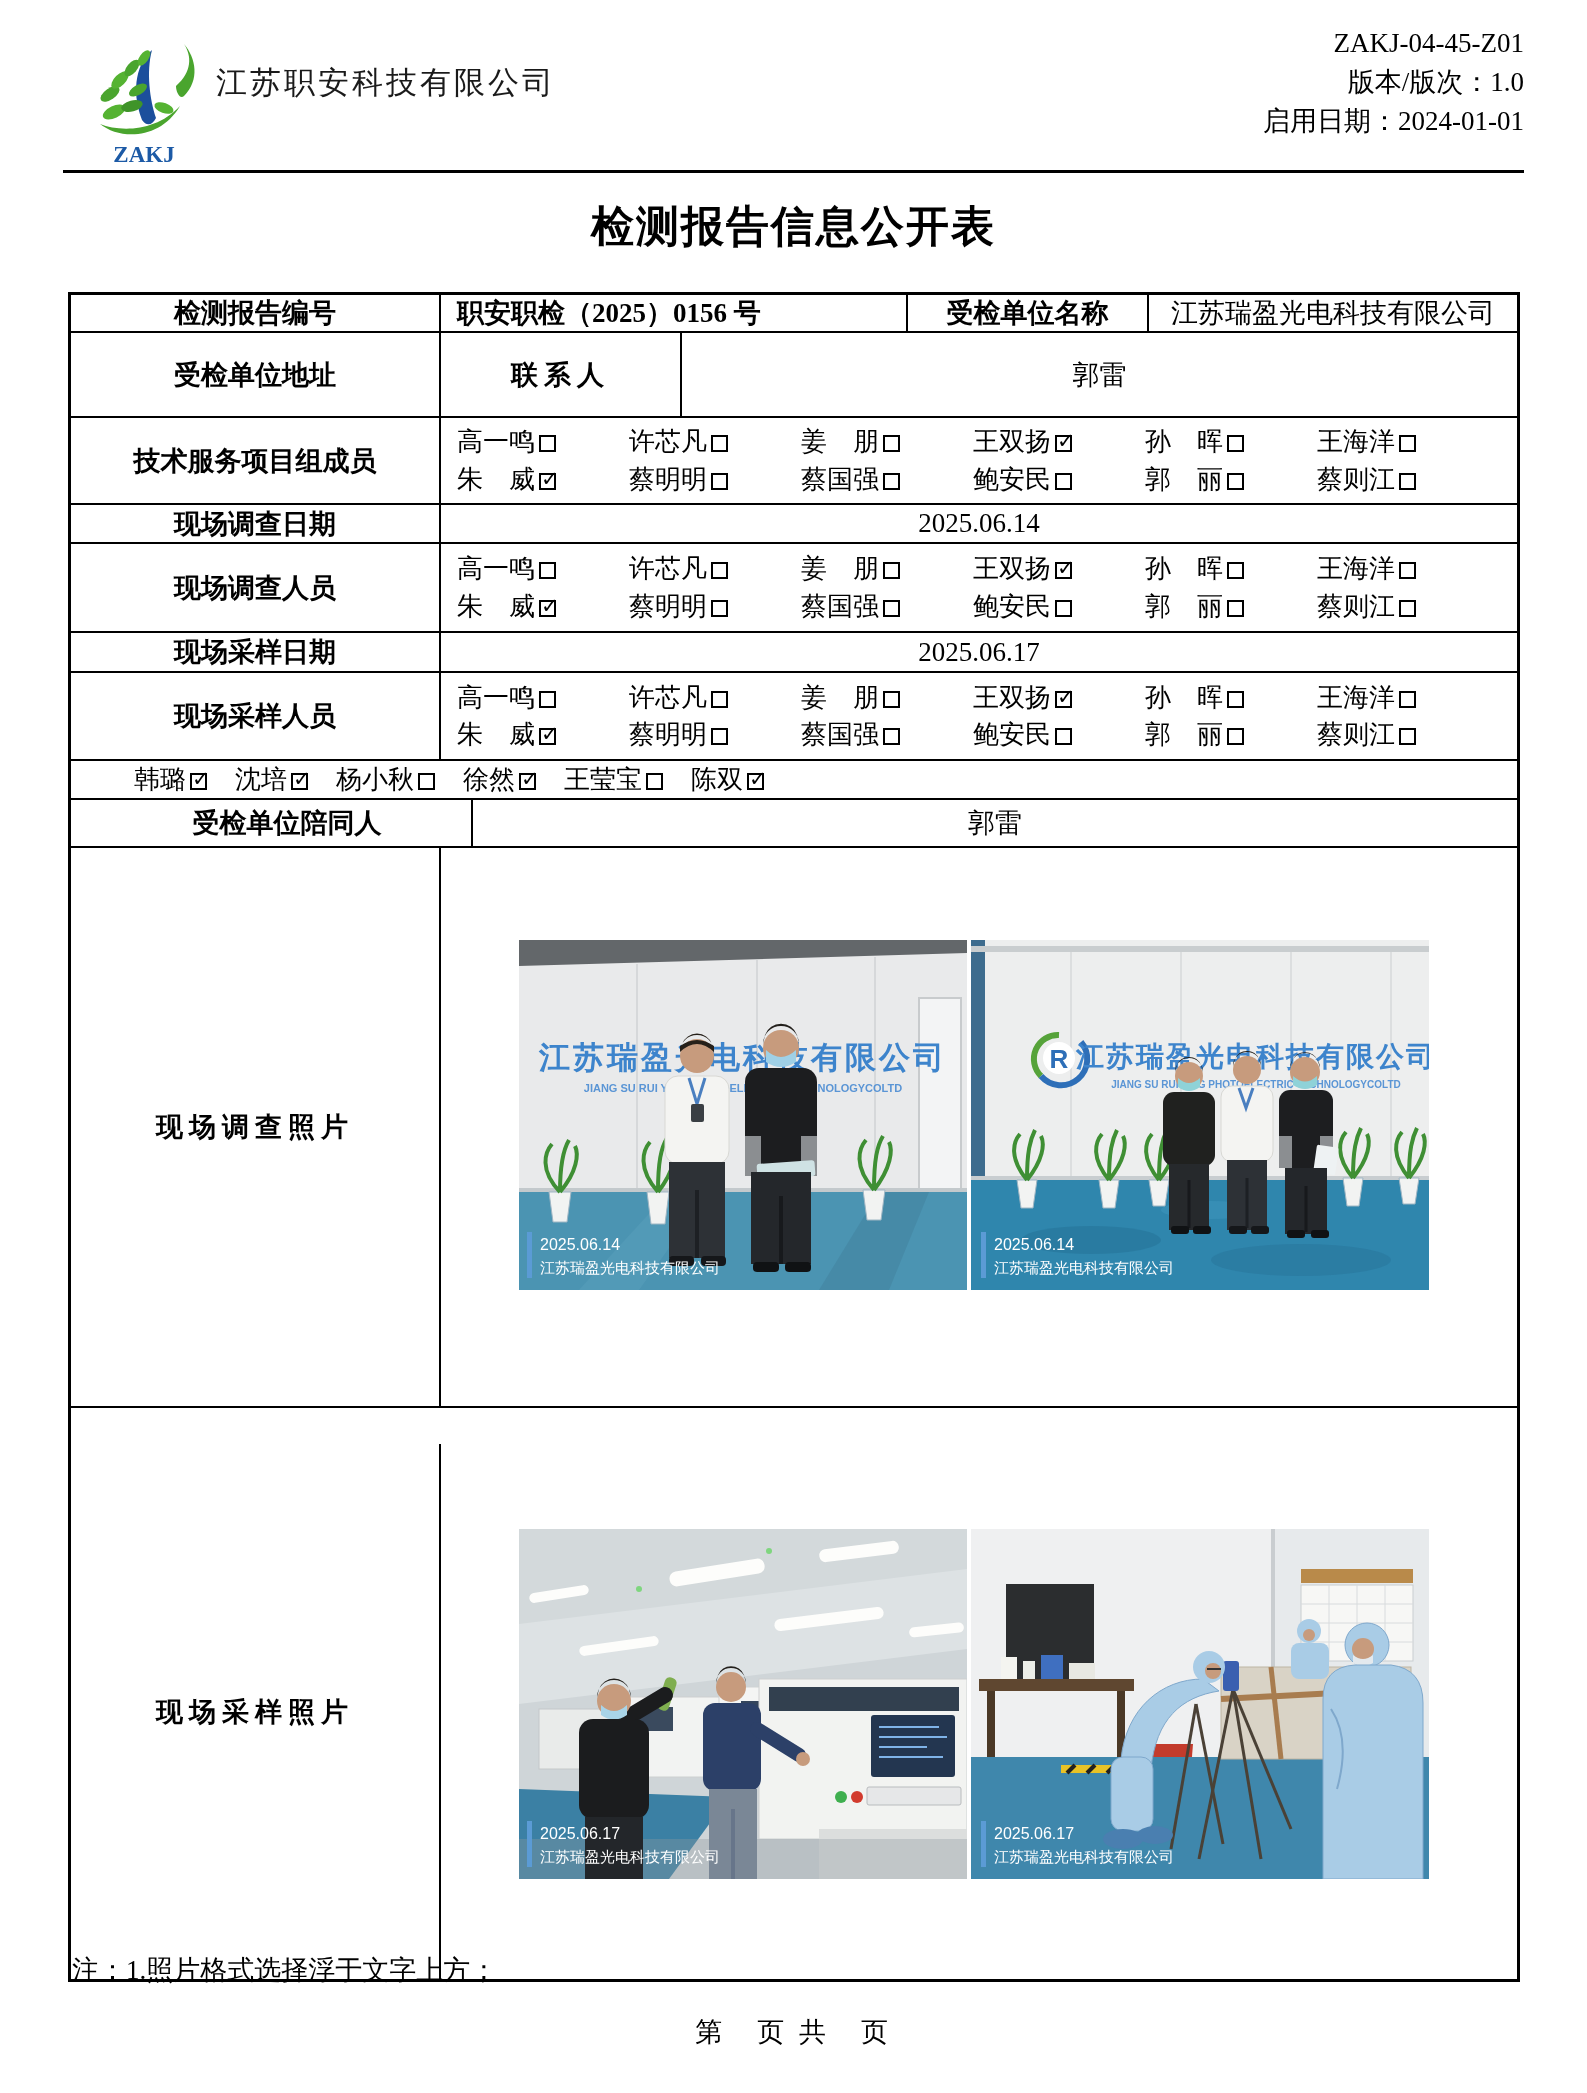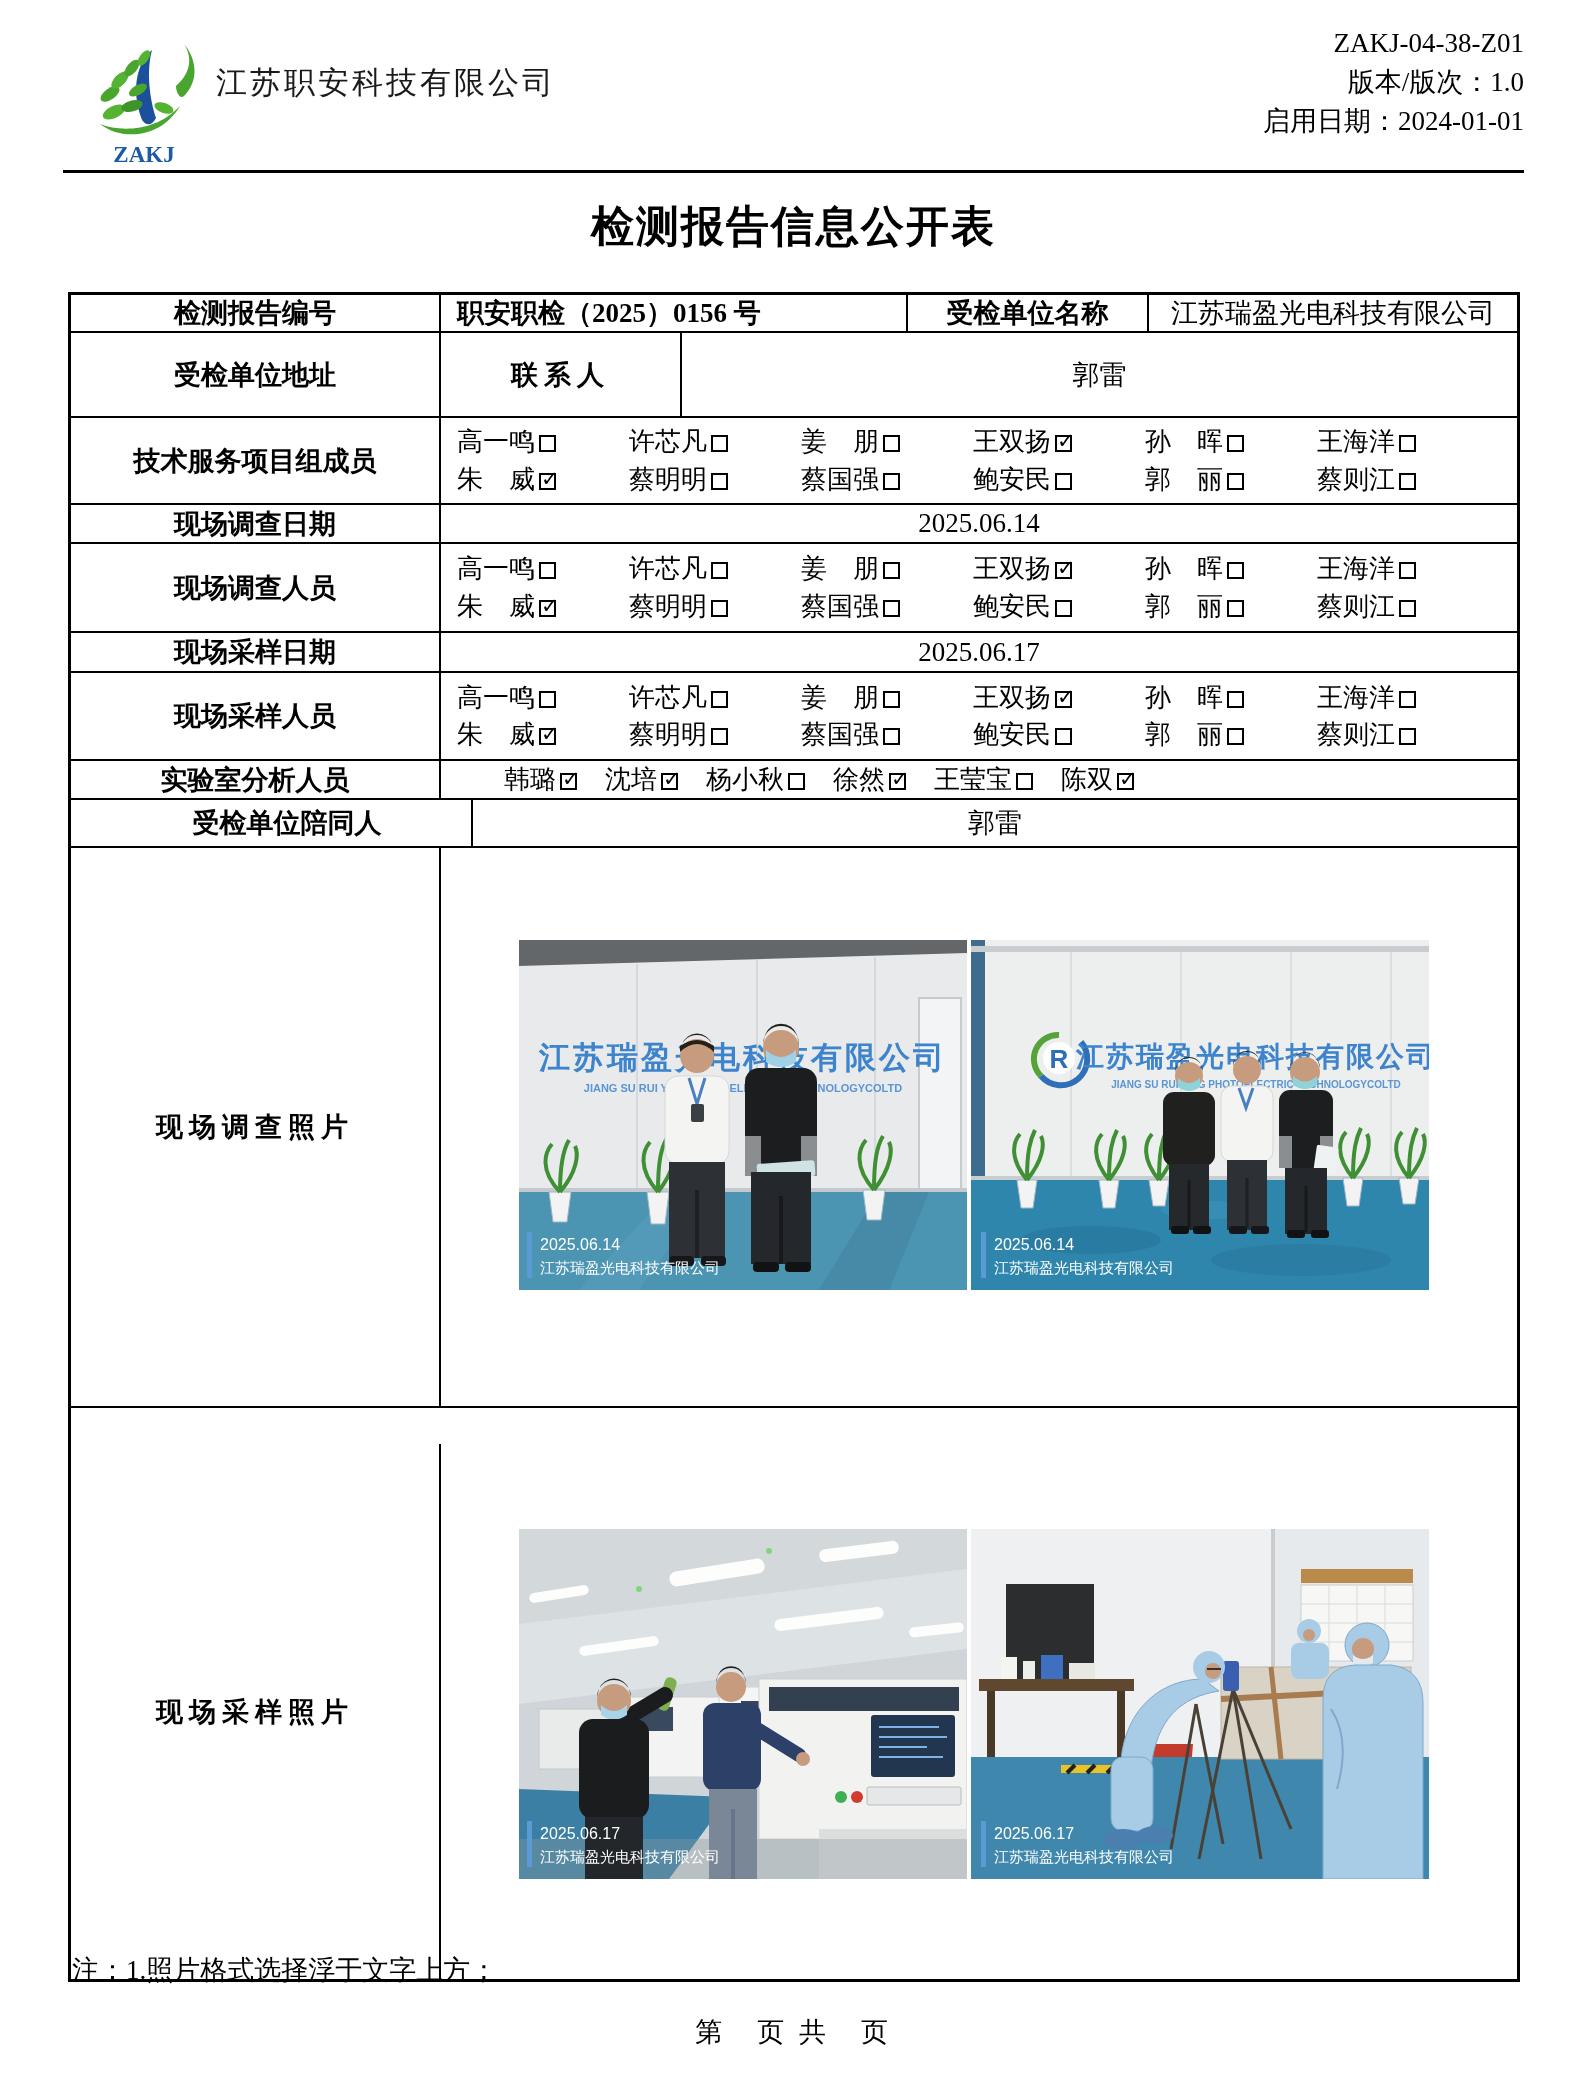--- a/index.html
+++ b/index.html
@@ -68,21 +68,21 @@
         <ellipse cx="64" cy="30" rx="9" ry="4.5" transform="rotate(-55 64 30)" fill="#55b332"></ellipse>
         <ellipse cx="52" cy="78" rx="11" ry="5.5" transform="rotate(-15 52 78)" fill="#3f9429"></ellipse>
         <ellipse cx="58" cy="62" rx="10" ry="5" transform="rotate(-30 58 62)" fill="#4aa52e"></ellipse>
         <ellipse cx="84" cy="80" rx="10" ry="5" transform="rotate(20 84 80)" fill="#55b332"></ellipse>
       </g>
       <text x="64" y="134" text-anchor="middle" font-size="23" font-weight="bold" font-family="'Liberation Serif',serif" fill="#1c5aa6">ZAKJ</text>
     </svg>
   </div>
   <div id="companyName">江苏职安科技有限公司</div>
   <div id="docMeta">
-    <div>ZAKJ-04-38-Z01</div>
+    <div>ZAKJ-04-45-Z01</div>
     <div>版本/版次：1.0</div>
     <div>启用日期：2024-01-01</div>
   </div>
   <div id="headRule"></div>
 
   <div id="docTitle">检测报告信息公开表</div>
 
   <div id="tbl">
 
     <div class="tr" style="height:38px;">
@@ -168,21 +168,20 @@
           <span class="ncol"><span>蔡明明</span><span class="cb" data-checked="false"></span></span>
           <span class="ncol"><span>蔡国强</span><span class="cb" data-checked="false"></span></span>
           <span class="ncol"><span>鲍安民</span><span class="cb" data-checked="false"></span></span>
           <span class="ncol"><span>郭　丽</span><span class="cb" data-checked="false"></span></span>
           <span class="ncol"><span>蔡则江</span><span class="cb" data-checked="false"></span></span>
         </div>
       </div>
     </div>
 
     <div class="tr" style="height:39px;">
-      <div class="td lblc">实验室分析人员</div>
       <div class="labline">
         <span class="litem"><span>韩璐</span><span class="cb" data-checked="true"></span></span>
         <span class="litem"><span>沈培</span><span class="cb" data-checked="true"></span></span>
         <span class="litem"><span>杨小秋</span><span class="cb" data-checked="false"></span></span>
         <span class="litem"><span>徐然</span><span class="cb" data-checked="true"></span></span>
         <span class="litem"><span>王莹宝</span><span class="cb" data-checked="false"></span></span>
         <span class="litem"><span>陈双</span><span class="cb" data-checked="true"></span></span>
       </div>
     </div>
 

